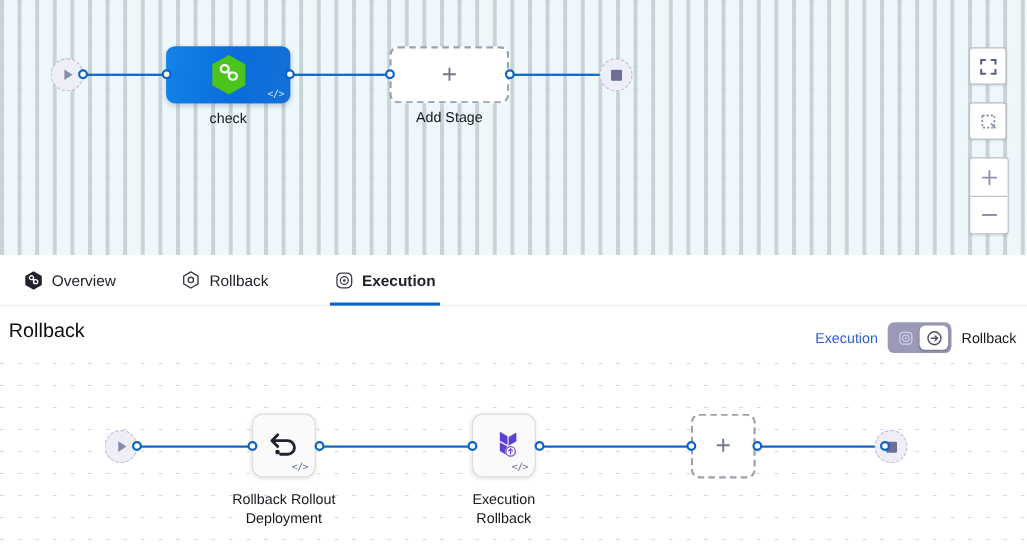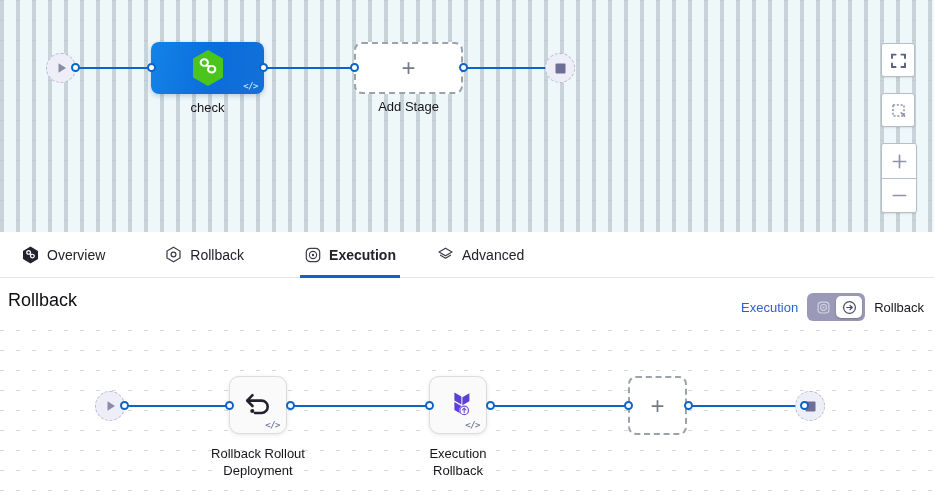--- a/index.html
+++ b/index.html
@@ -266,31 +266,20 @@
       <span class="tab-icon">
         <svg width="16" height="16" viewBox="0 0 16 16">
           <rect x="1.3" y="1.3" width="13.4" height="13.4" rx="4" fill="none" stroke="#3d3d4a" stroke-width="1.2"></rect>
           <circle cx="8" cy="8" r="3.6" fill="none" stroke="#3d3d4a" stroke-width="1.1"></circle>
           <circle cx="8" cy="8" r="1.2" fill="#3d3d4a"></circle>
         </svg>
       </span>
       <span>Execution</span>
     </div>
 
-    <div class="tab" style="margin-left:33px;">
-      <span class="tab-icon">
-        <svg width="17" height="17" viewBox="0 0 17 17">
-          <g fill="none" stroke="#3d3d4a" stroke-width="1.2" stroke-linejoin="round">
-            <path d="M8.5 2.2 L15 6 L8.5 9.8 L2 6 Z"></path>
-            <path d="M3.1 9 L8.5 12.2 L13.9 9"></path>
-          </g>
-        </svg>
-      </span>
-      <span>Advanced</span>
-    </div>
   </div>
 
   <div class="rb-header">
     <div class="rb-title">Rollback</div>
 
     <div class="switch-wrap">
       <span class="switch-label link">Execution</span>
       <div class="toggle">
         <div class="seg">
           <svg width="13" height="13" viewBox="0 0 16 16">

